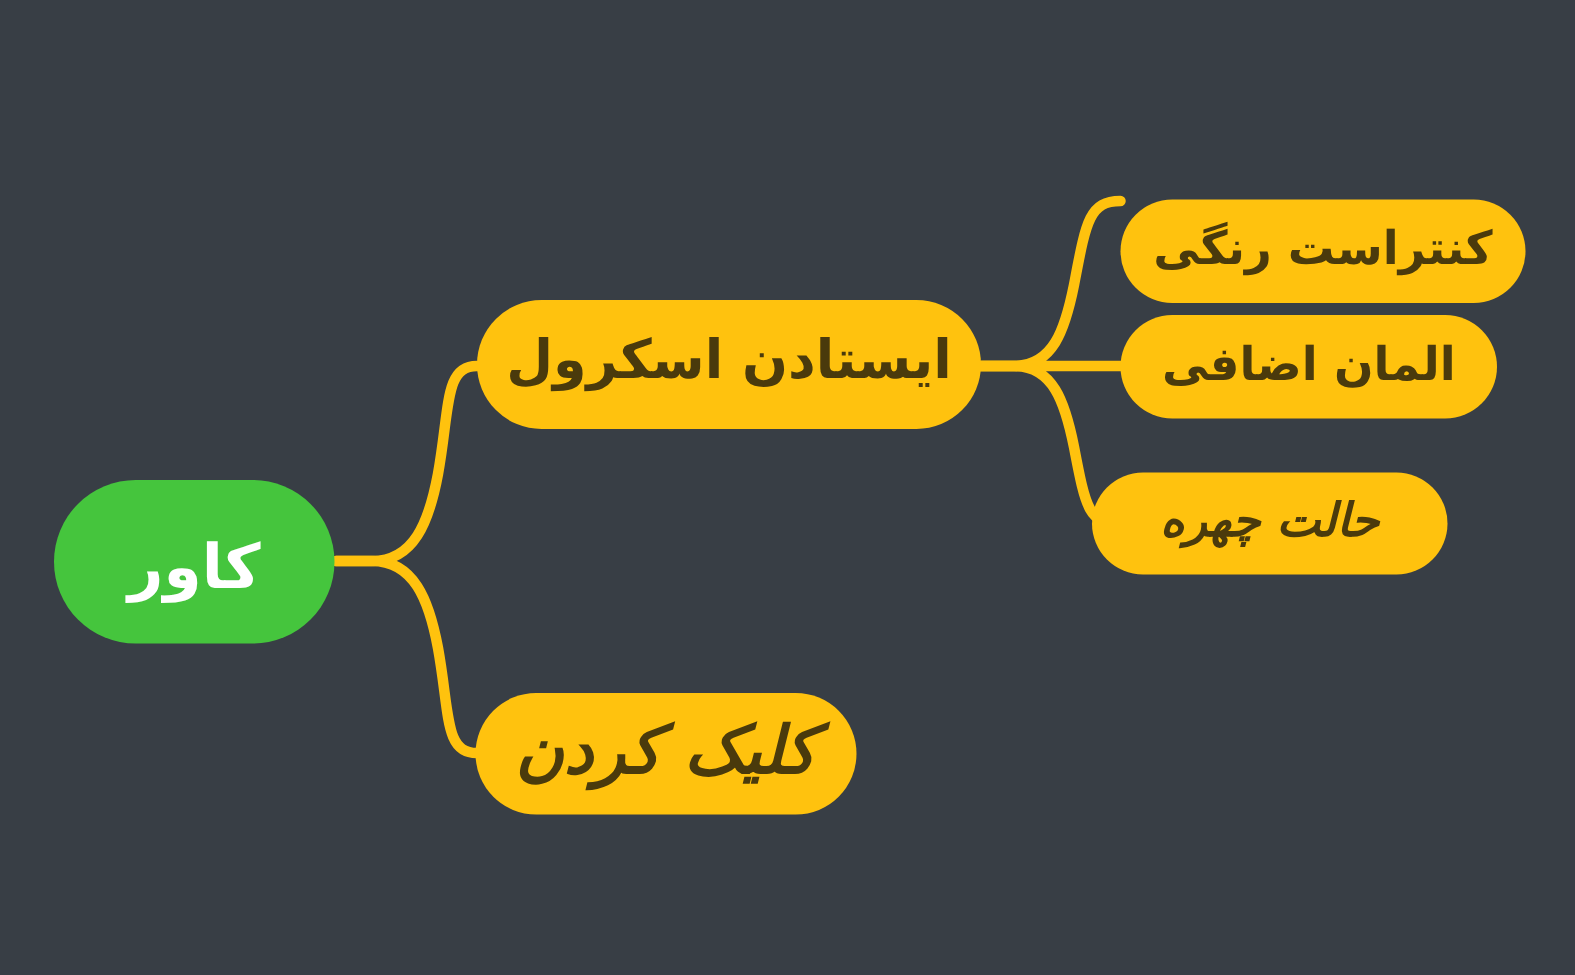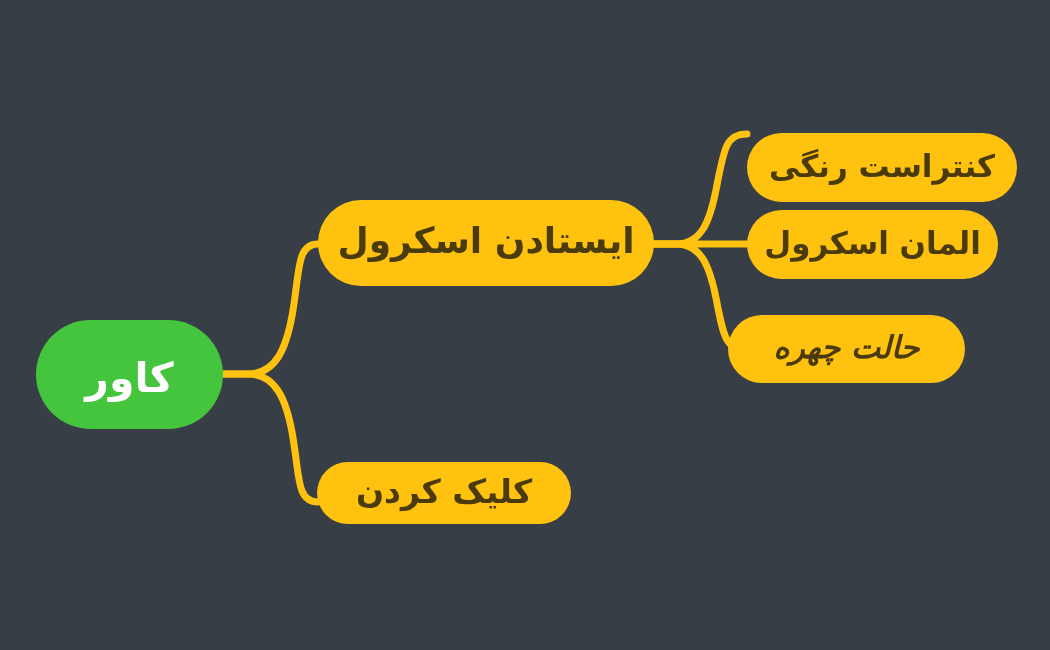--- a/index.html
+++ b/index.html
@@ -79,29 +79,29 @@
   </svg>
 
   <div class="node node-root" style="left:36px; top:320px; width:187px; height:109px;">
     <span class="node-label">کاور</span>
   </div>
 
   <div class="node node-branch" style="left:318px; top:200px; width:336px; height:86px;">
     <span class="node-label">ایستادن اسکرول</span>
   </div>
 
-  <div class="node node-branch" style="left:317px; top:462px; width:254px; height:62px; font-size:33px;">
+  <div class="node node-branch" style="left:317px; top:462px; width:254px; height:81px; font-size:44px;font-style:italic;">
     <span class="node-label">کلیک کردن</span>
   </div>
 
   <div class="node node-leaf" style="left:747px; top:100px; width:270px; height:69px;margin-top:33px;">
     <span class="node-label">کنتراست رنگی</span>
   </div>
 
   <div class="node node-leaf" style="left:747px; top:210px; width:251px; height:69px;">
-    <span class="node-label">المان اسکرول</span>
+    <span class="node-label">المان اضافی</span>
   </div>
 
   <div class="node node-leaf" style="left:728px; top:315px; width:237px; height:68px;font-style:italic;">
     <span class="node-label">حالت چهره</span>
   </div>
 
 </div>
 
 </body></html>

